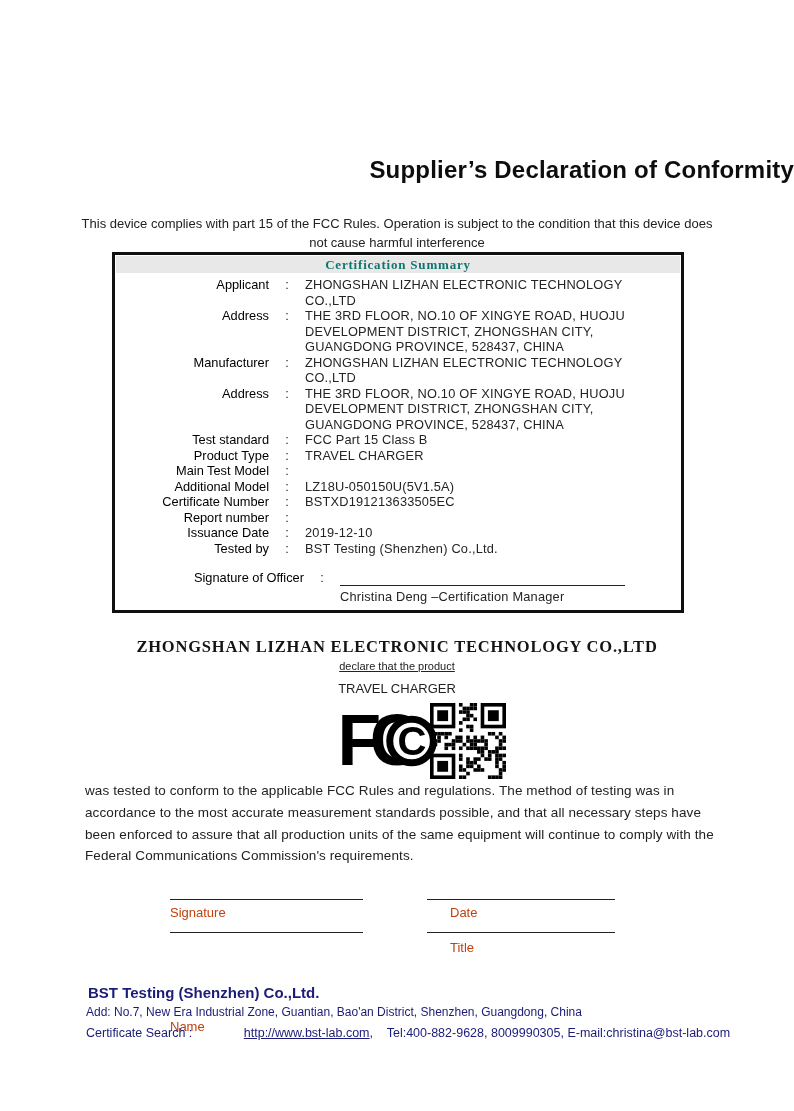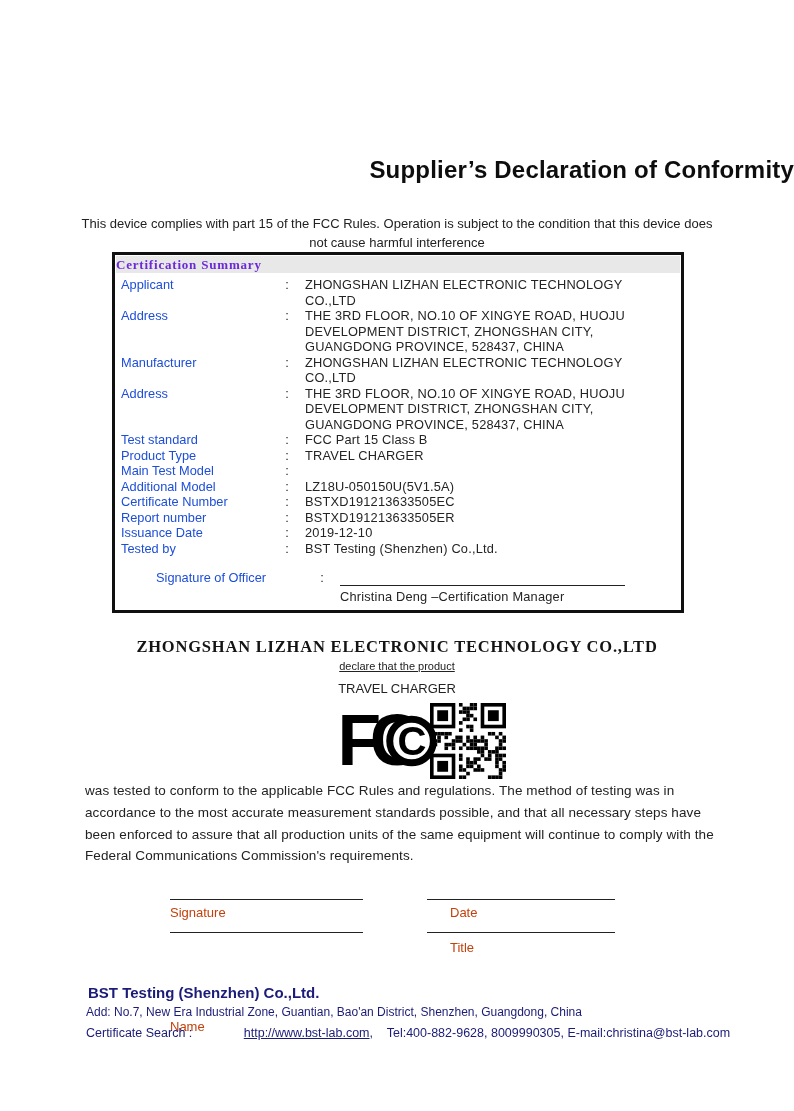--- a/index.html
+++ b/index.html
@@ -18,27 +18,27 @@
     position:absolute; top:214px; left:80px; width:634px;
     text-align:center; font-size:13px; line-height:19px; color:#222;
   }
   
   .cert-box {
     position:absolute; left:112px; top:252px; width:572px; height:361px;
     border:3px solid #101010; background:#fff; overflow:hidden;
   }
   .cert-header {
     margin:1px; height:17px; background:#e8e8e8;
-    text-align:left; font-family:"Liberation Serif", serif;
-    font-weight:bold; font-size:13px; line-height:17px; color:#6d28d9;
+    text-align:center; font-family:"Liberation Serif", serif;
+    font-weight:bold; font-size:13px; line-height:17px; color:#0f766e;
     letter-spacing:0.8px;
   }
   .cert-rows { padding:3px 0 0 6px; }
   .trow { display:flex; font-size:12.8px; line-height:15.5px; }
-  .tlabel { width:148px; text-align:left; color:#1d4ed8; }
+  .tlabel { width:148px; text-align:right; color:#000000; }
   .tcolon { width:36px; text-align:center; color:#242424; }
   .tvalue { width:338px; color:#242424; letter-spacing:0.2px; }
   .sig-row { display:flex; font-size:12.8px; line-height:15.5px; margin-top:14px;padding-left:41px; }
   .sig-line {
     width:285px; height:14px; border-bottom:1.5px solid #222; margin-top:2px;
   }
   .sig-name { margin-top:3px; }
   
   .decl-line1 { position:absolute; top:617px; left:0; width:794px; text-align:center;
     font-size:14px; text-decoration:underline; color:#222; }
@@ -137,21 +137,20 @@
           <div class="tvalue">LZ18U-050150U(5V1.5A)</div>
         </div>
         <div class="trow">
           <div class="tlabel">Certificate Number</div>
           <div class="tcolon">:</div>
           <div class="tvalue">BSTXD191213633505EC</div>
         </div>
         <div class="trow">
           <div class="tlabel">Report number</div>
           <div class="tcolon">:</div>
-          <div class="tvalue">BSTXD191213633505ER</div>
         </div>
         <div class="trow">
           <div class="tlabel">Issuance Date</div>
           <div class="tcolon">:</div>
           <div class="tvalue">2019-12-10</div>
         </div>
         <div class="trow">
           <div class="tlabel">Tested by</div>
           <div class="tcolon">:</div>
           <div class="tvalue">BST Testing (Shenzhen) Co.,Ltd.</div>

